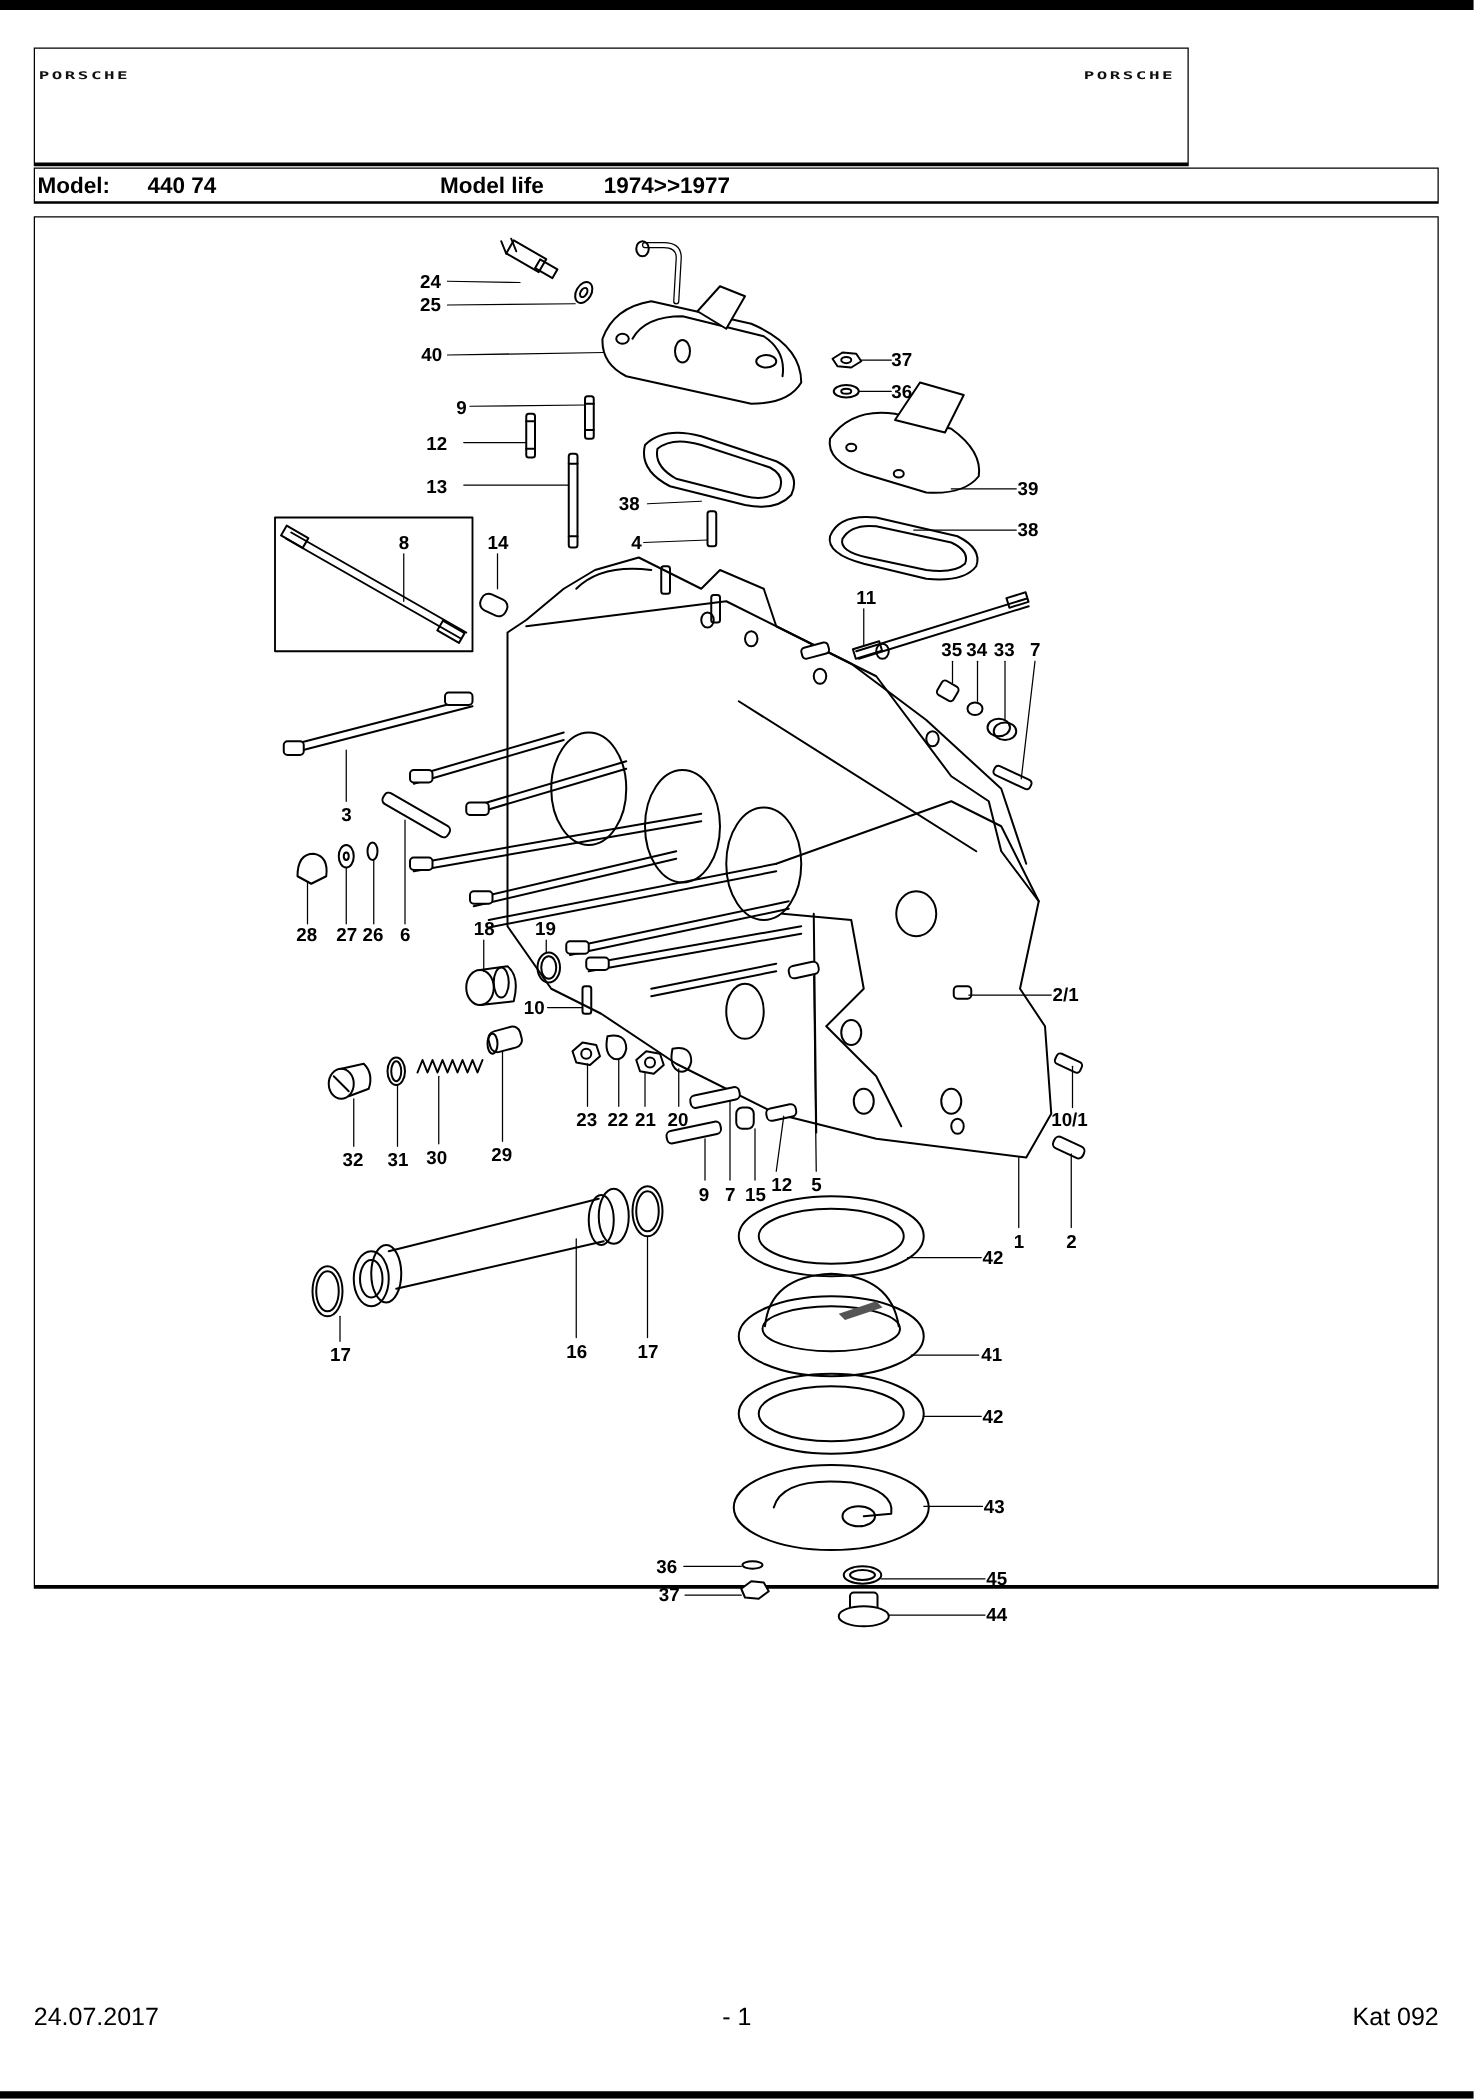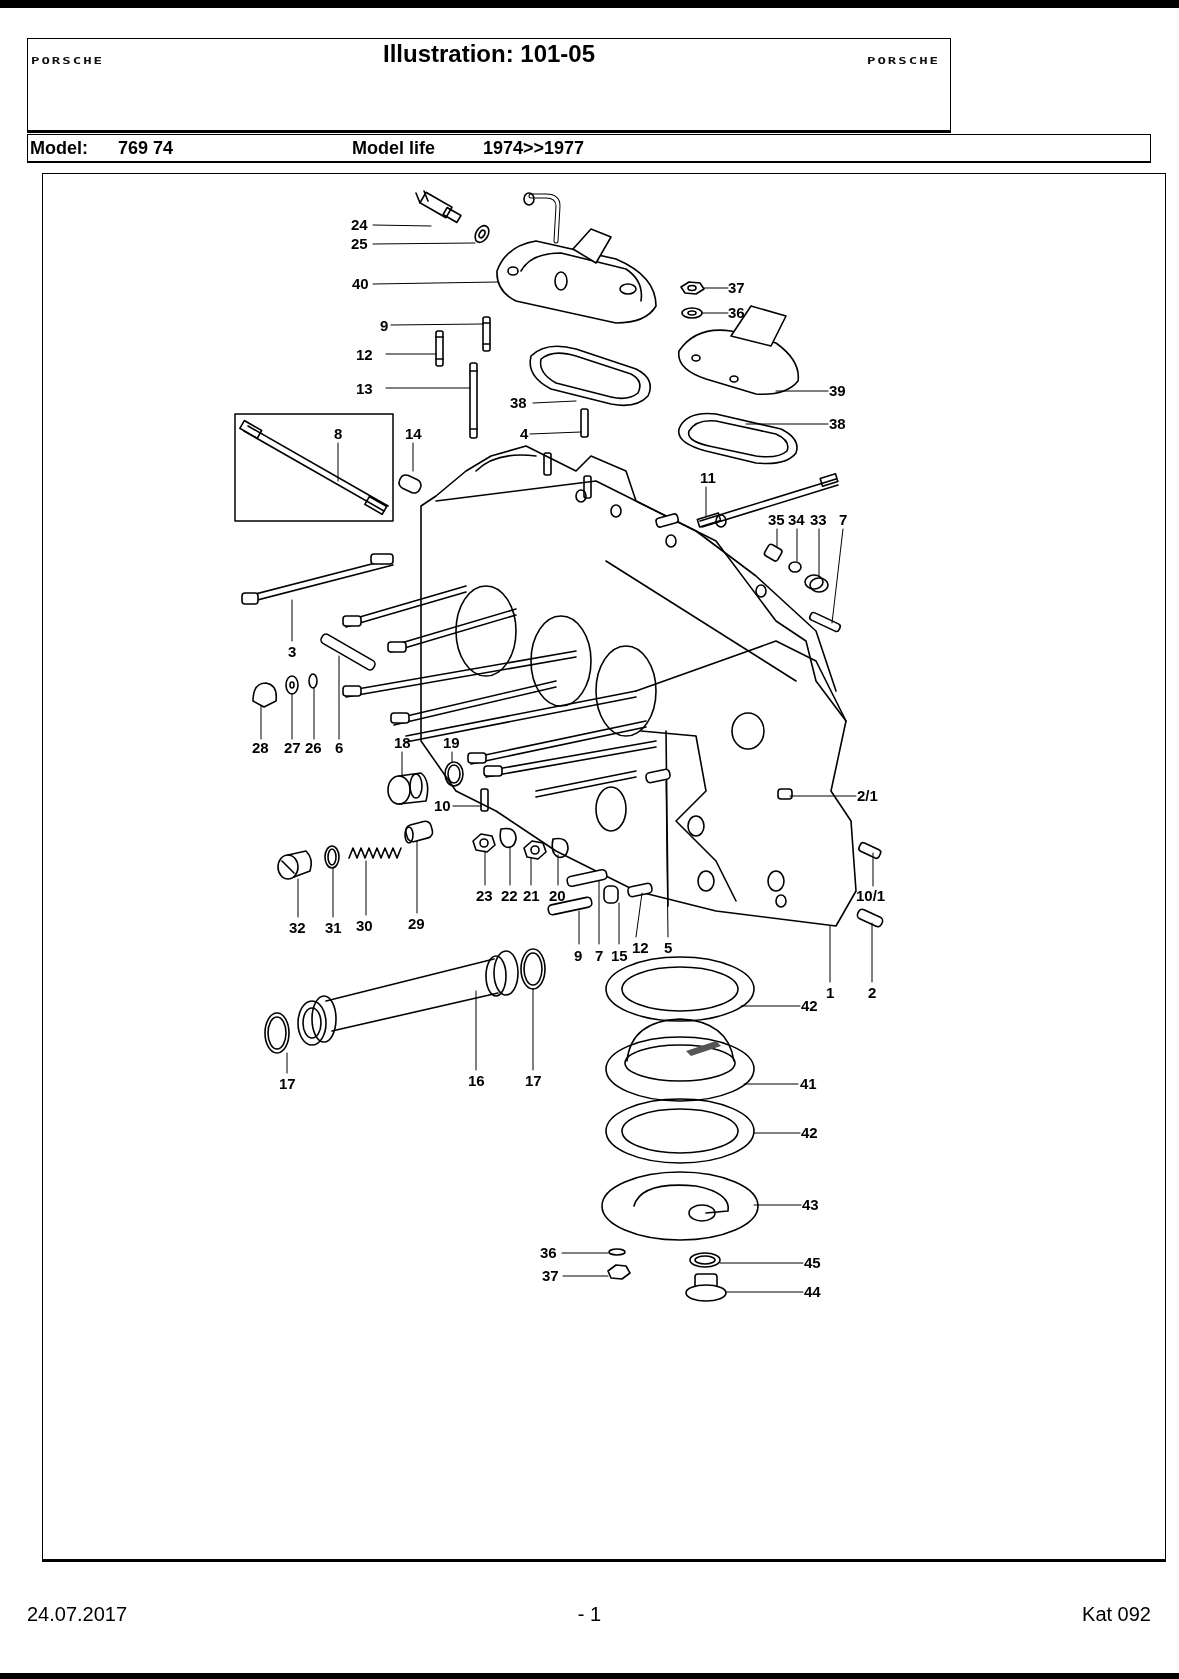--- a/index.html
+++ b/index.html
@@ -6,42 +6,41 @@
   body { width: 1179px; height: 1679px; position: relative; overflow: hidden; font-family: "Liberation Sans", sans-serif; color: #000; }
   .band-top { position: absolute; left: 0; top: 0; width: 1179px; height: 8px; background: #000; }
   .band-bottom { position: absolute; left: 0; top: 1673px; width: 1179px; height: 6px; background: #000; }
   .header-box { position: absolute; left: 27px; top: 38px; width: 924px; height: 95px; border: 1.5px solid #000; border-bottom-width: 3px; box-sizing: border-box; }
   .logo { position: absolute; top: 17px; font-family: "DejaVu Sans Mono", monospace; font-size: 14px; letter-spacing: 2px; font-weight: bold; color: #111; transform: scaleY(0.6); transform-origin: left top; }
   .logo.left { left: 3px; }
   .logo.right { right: 10px; transform-origin: right top; }
   .illus-title { position: absolute; left: 0; right: 0; top: 1px; text-align: center; font-size: 24px; font-weight: bold; }
   .model-row { position: absolute; left: 27px; top: 134px; width: 1124px; height: 29px; border: 1.5px solid #000; border-bottom-width: 2.5px; box-sizing: border-box; font-weight: bold; font-size: 18px; }
   .model-row span { position: absolute; top: 3px; }
-  .diagram-box { position: absolute; left: 42px; top: 173px; width: 1124px; height: 1389px; border: 1.5px solid #000; border-bottom-width: 3px; box-sizing: border-box; }
+  .diagram-box { position: absolute; left: 27px; top: 173px; width: 1124px; height: 1098px; border: 1.5px solid #000; border-bottom-width: 3px; box-sizing: border-box; }
   .diagram-box svg { position: absolute; left: -27px; top: -173px; }
   .lbl { font-family: "Liberation Sans", sans-serif; font-weight: bold; font-size: 15px; fill: #000; }
   .footer { position: absolute; top: 1603px; font-size: 20px; }
   .footer.left { left: 27px; }
   .footer.center { left: 0; right: 0; text-align: center; }
   .footer.right { right: 28px; margin-left: 12px; }
 </style>
 </head>
 <body>
 
 <div class="band-top"></div>
 
 <div class="header-box">
   <div class="logo left">PORSCHE</div>
-  <div class="illus-title">Illustration: 101-05</div>
   <div class="logo right">PORSCHE</div>
 </div>
 
 <div class="model-row">
   <span style="left:2px">Model:</span>
-  <span style="left:90px">769 74</span>
+  <span style="left:90px">440 74</span>
   <span style="left:324px">Model life</span>
   <span style="left:455px">1974&gt;&gt;1977</span>
 </div>
 
 <div class="diagram-box">
   <svg width="1179" height="1679" viewBox="0 0 1179 1679" fill="none" stroke="#000" stroke-width="1.6" stroke-linecap="round" stroke-linejoin="round">
 
     <g>
       <rect x="405" y="198" width="30" height="12" transform="rotate(30 420 204)" fill="#fff"></rect>
       <rect x="428" y="210" width="16" height="8" transform="rotate(30 436 214)"></rect>

